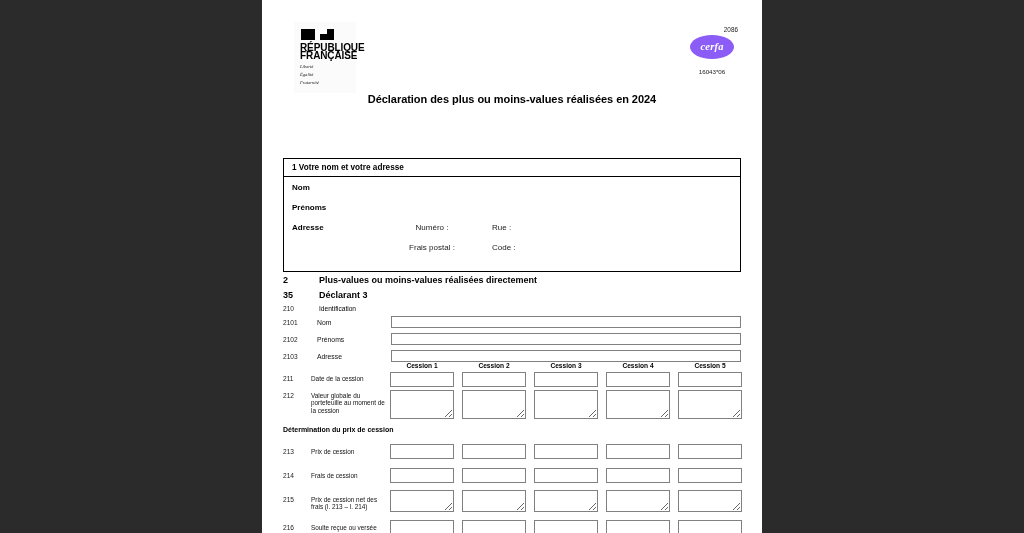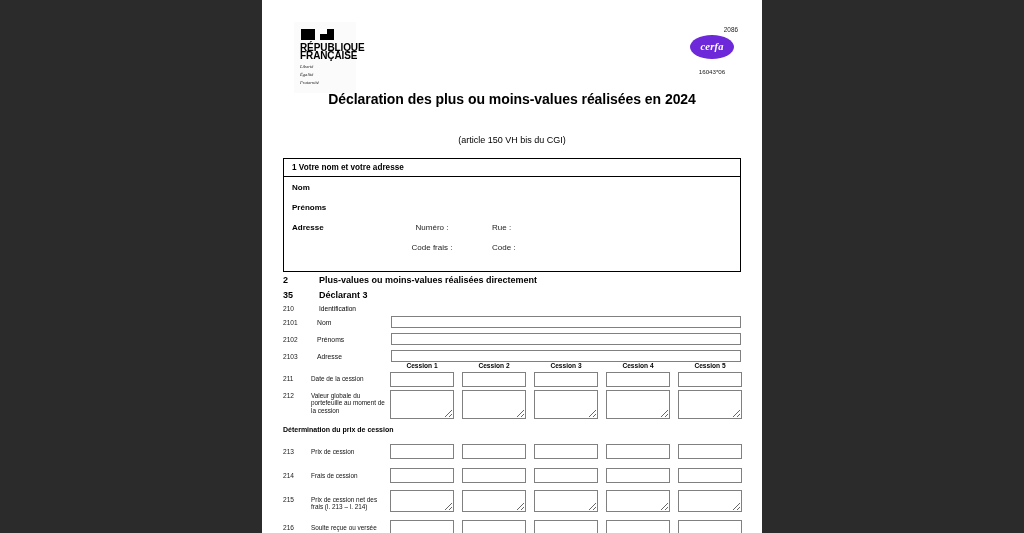--- a/index.html
+++ b/index.html
@@ -87,21 +87,21 @@
     font-size: 6.4px;
     color: #222;
     text-align: right;
     padding-right: 2px;
     line-height: 8px;
   }
   .cerfa-oval {
     width: 44px;
     height: 24px;
     margin: 1px auto 0 auto;
-    background: #6d28d9;
+    background: #8b5cf6;
     border-radius: 50%;
     position: relative;
   }
   .cerfa-word {
     position: absolute;
     left: 0; right: 0; top: 50%;
     transform: translateY(-52%);
     color: #fff;
     font-family: "Liberation Serif", "DejaVu Serif", serif;
     font-style: italic;
@@ -116,21 +116,21 @@
     text-align: center;
   }
 
   
   .doc-title {
     position: absolute;
     left: 0;
     top: 92px;
     width: 500px;
     text-align: center;
-    font-size: 14px;
+    font-size: 11px;
     font-weight: 700;
     line-height: 14.6px;
     letter-spacing: -0.05px;
   }
   .doc-subtitle {
     position: absolute;
     left: 0;
     top: 134px;
     width: 500px;
     text-align: center;
@@ -312,39 +312,38 @@
           <div class="cerfa-oval">
             <div class="cerfa-word">cerfa</div>
           </div>
           <div class="cerfa-ref">16043*06</div>
         </div>
       </div>
 
       <div class="doc-title">
         <div>Déclaration des plus ou moins-values réalisées en 2024</div>
       </div>
-      <div class="doc-subtitle">(article 150 VH bis du CGI)</div>
 
       <div class="sec1">
         <div class="sec1-head">1 Votre nom et votre adresse</div>
         <div class="sec1-body">
           <div class="sec1-row">
             <div class="sec1-label">Nom</div>
           </div>
           <div class="sec1-row">
             <div class="sec1-label">Prénoms</div>
           </div>
           <div class="sec1-row">
             <div class="sec1-label">Adresse</div>
             <div class="sec1-sub sub-a">Numéro :</div>
             <div class="sec1-sub sub-b">Rue :</div>
           </div>
           <div class="sec1-row indent">
             <div class="sec1-label"></div>
-            <div class="sec1-sub sub-a">Code frais :</div>
+            <div class="sec1-sub sub-a">Frais postal :</div>
             <div class="sec1-sub sub-b">Code :</div>
           </div>
         </div>
       </div>
 
       <div class="sec2-title">
         <span class="num">2</span><span>Plus-values ou moins-values réalisées directement</span>
       </div>
       <div class="sec2-sub">
         <span class="num">35</span><span>Déclarant 3</span>

